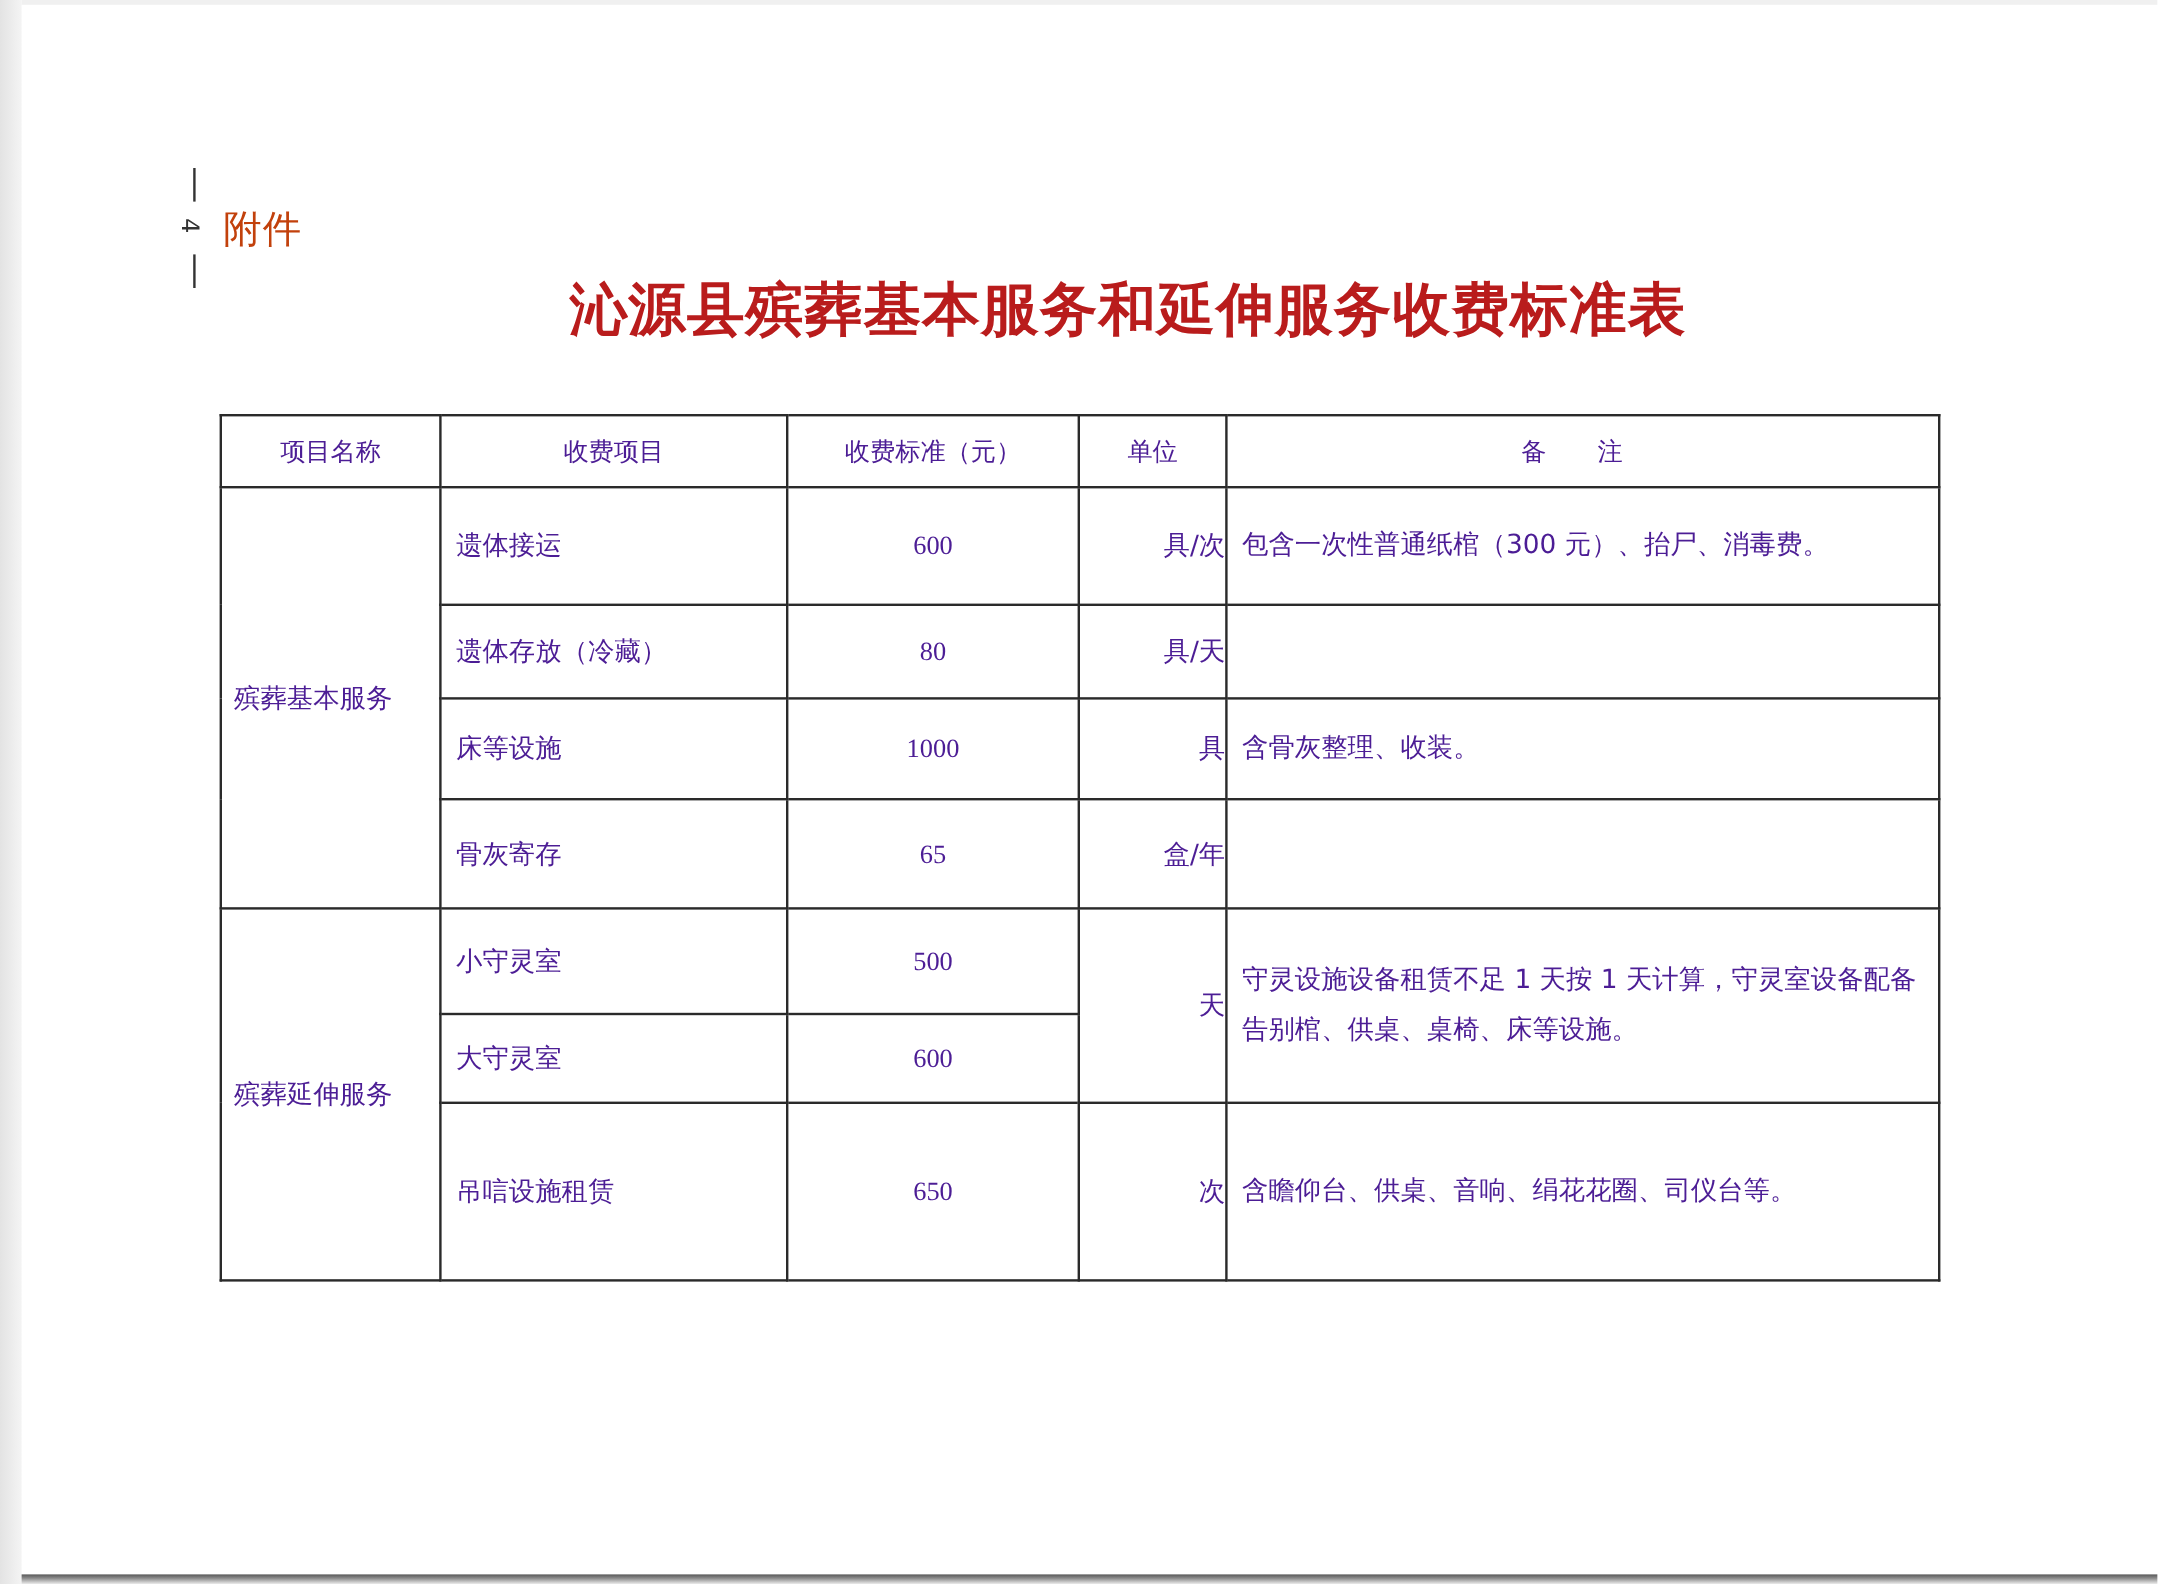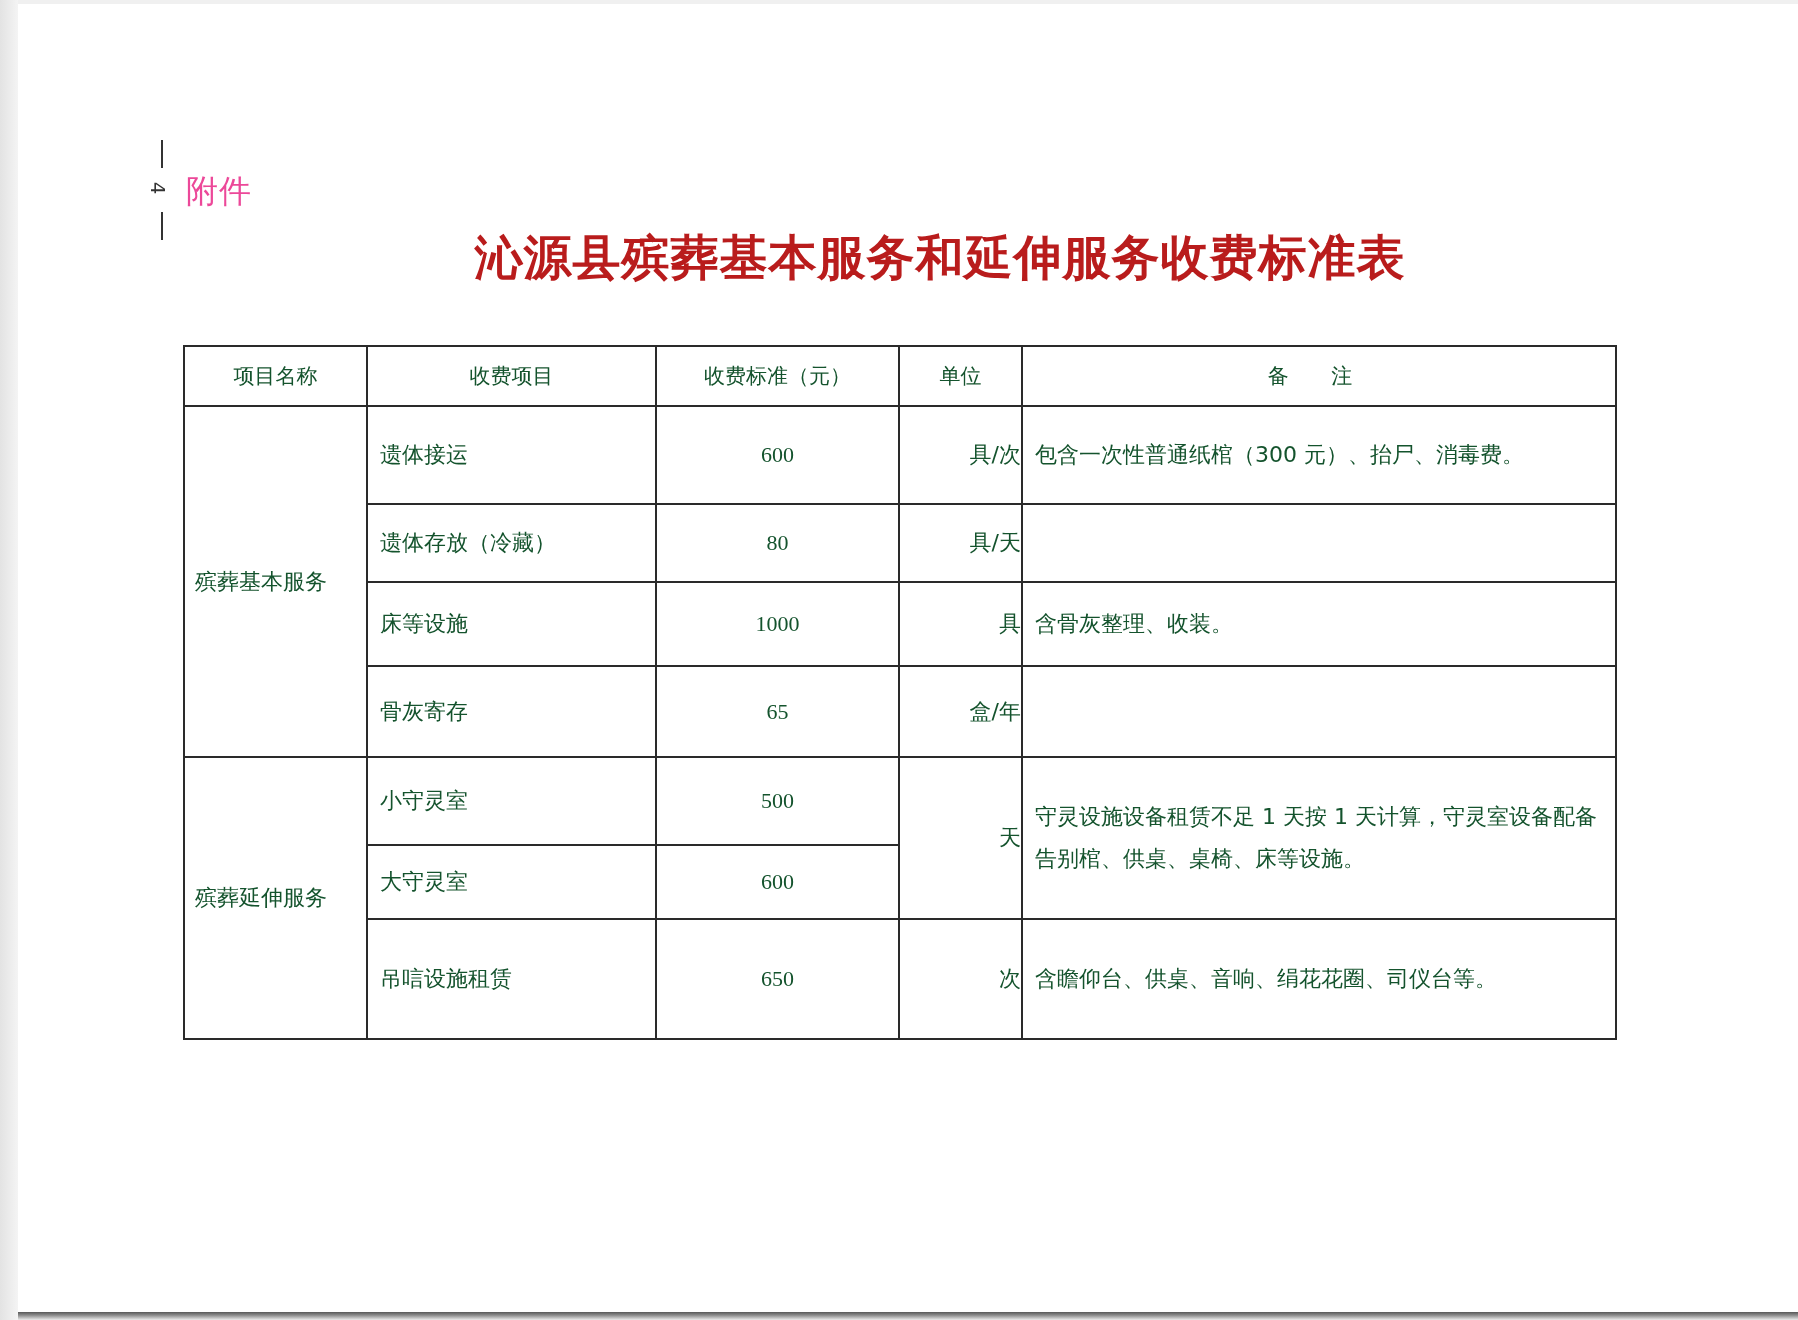--- a/index.html
+++ b/index.html
@@ -26,47 +26,47 @@
     }
     .page-number-mark .bar { position: absolute; left: 11px; width: 2px; background: #333; }
     .page-number-mark .bar.top { top: 0; height: 28px; }
     .page-number-mark .bar.bottom { top: 72px; height: 28px; }
     .page-number-mark .num {
       position: absolute; left: 2px; top: 36px; font-size: 20px;
       transform: rotate(90deg); font-family: "DejaVu Sans", sans-serif; color: #333;
     }
     .attachment-label {
       position: absolute; left: 186px; top: 170px;
-      font-family: "DejaVu Sans", sans-serif; font-size: 32px; letter-spacing: 1px; color: #ec4899;
+      font-family: "DejaVu Sans", sans-serif; font-size: 32px; letter-spacing: 1px; color: #c2410c;
     }
     .doc-title {
       position: absolute; left: 470px; top: 226px; width: 940px; text-align: center;
       font-size: 48px; font-weight: bold; letter-spacing: 1px; color: #b91c1c;
     }
     table.fee-table {
       position: absolute; left: 183px; top: 345px;
       width: 1432px; border-collapse: collapse; table-layout: fixed;
-      font-family: "DejaVu Sans", sans-serif; font-size: 22px; color: #14532d;
+      font-family: "DejaVu Sans", sans-serif; font-size: 22px; color: #4c1d95;
     }
     table.fee-table td, table.fee-table th {
       border: 2px solid #2a2a2a; padding: 0; font-weight: normal;
     }
     table.fee-table th { height: 58px; text-align: center; font-size: 21px; }
     .c-cat { text-align: left; padding-left: 10px !important; }
     .c-item { text-align: left; padding-left: 12px !important; }
     .c-price { text-align: center; font-family: "Liberation Serif", serif; font-size: 22px; }
     .c-unit { text-align: right; }
     .c-note { text-align: left; padding-left: 12px !important; padding-right: 10px !important; line-height: 42px; }
     .r1 { height: 98px; }
     .r2 { height: 78px; }
     .r3 { height: 84px; }
     .r4 { height: 91px; }
     .r5 { height: 88px; }
     .r6 { height: 74px; }
-    .r7 { height: 120px; }
+    .r7 { height: 148px; }
     .remark-head { letter-spacing: 18px; }
   </style>
 </head>
 <body>
 
 <div class="scan-edge-left"></div>
 <div class="scan-edge-top"></div>
 <div class="scan-edge-bottom"></div>
 
 <div class="page-number-mark">

